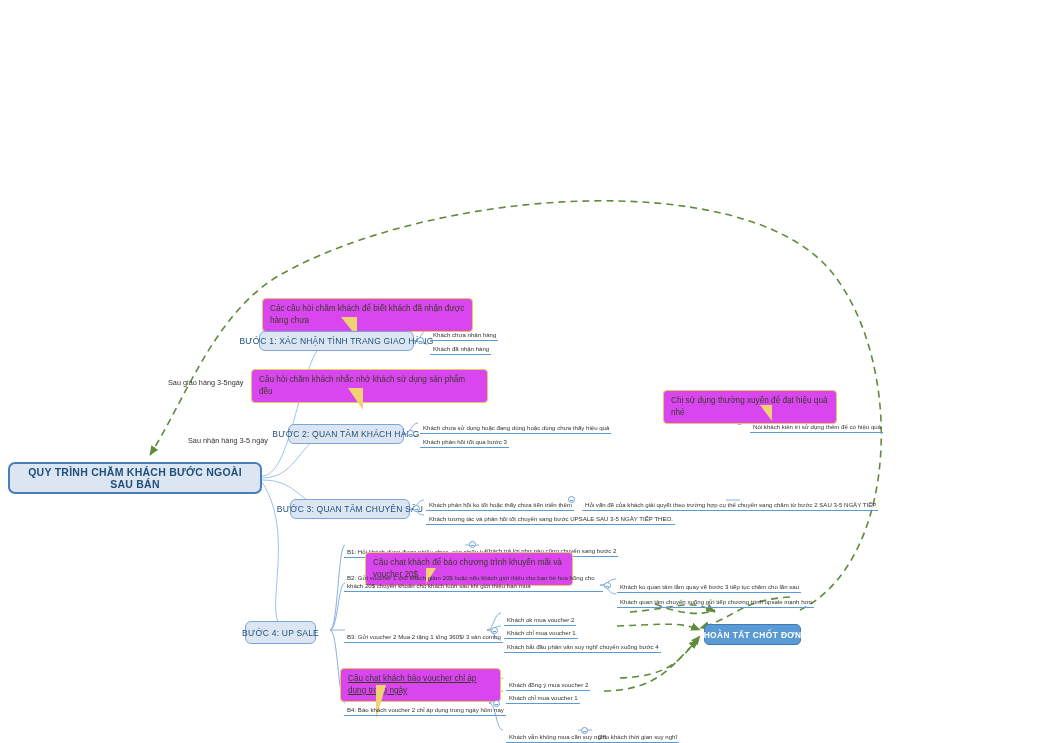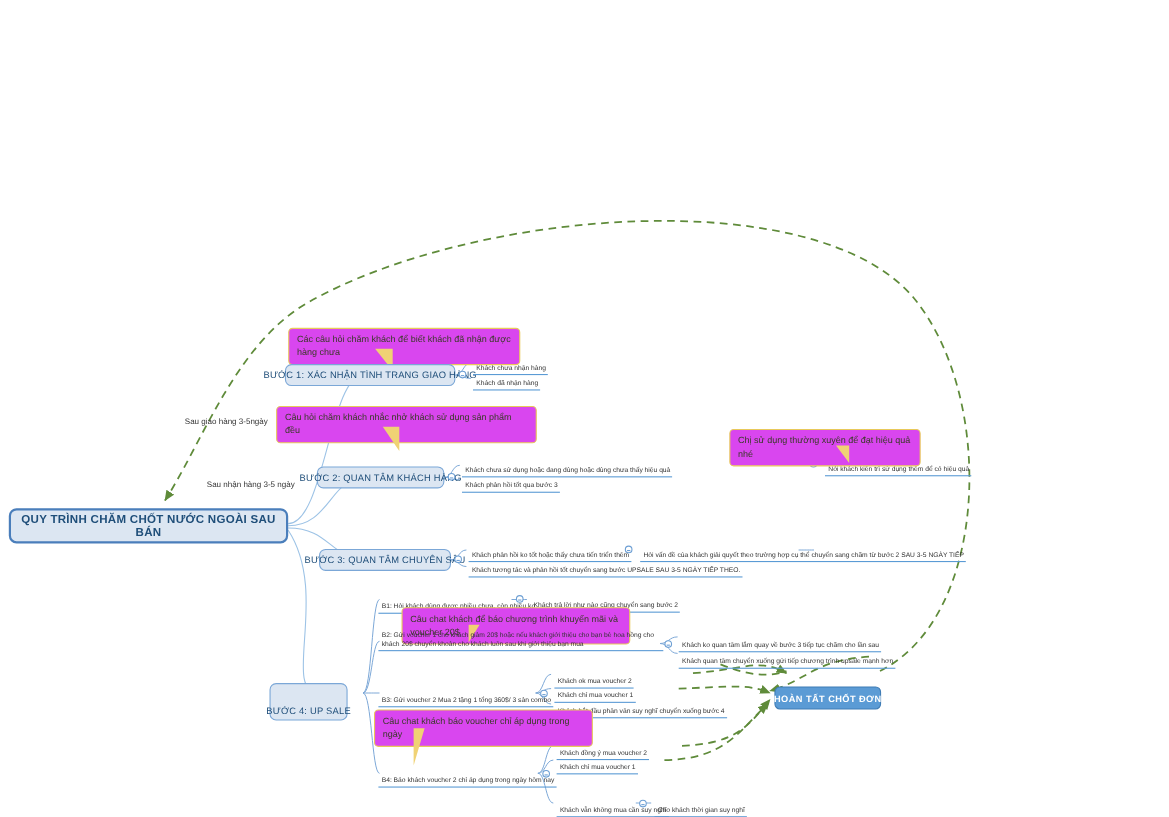--- a/index.html
+++ b/index.html
@@ -171,21 +171,21 @@
       <path d="M617,626 C670,624 680,622 700,630" marker-end="url(#arrHead)"></path>
 
       <path d="M620,678 C670,676 680,660 700,636" marker-end="url(#arrHead)"></path>
       <path d="M604,691 C660,690 672,664 698,640" marker-end="url(#arrHead)"></path>
 
       <path d="M655,604 C680,614 700,616 715,610"></path>
     </g>
   </svg>
 
   <div class="node root" style="left:8px;top:462px;width:254px;height:32px;">
-    <span>QUY TRÌNH CHĂM CHỐT NƯỚC NGOÀI SAU BÁN</span>
+    <span>QUY TRÌNH CHĂM KHÁCH BƯỚC NGOÀI SAU BÁN</span>
   </div>
 
   <div class="node plain" style="left:168px;top:378px;">
     <span>Sau giao hàng 3-5ngày</span>
   </div>
   <div class="node plain" style="left:188px;top:436px;text-align:center;">
     <span>Sau nhận hàng 3-5 ngày</span>
   </div>
 
   <div class="node callout" style="left:262px;top:298px;width:211px;">
@@ -234,21 +234,21 @@
     <span class="leaf">Khách phản hồi ko tốt hoặc thấy chưa tiến triển thêm</span>
   </div>
   <div class="node" style="left:426px;top:507px;">
     <span class="leaf">Khách tương tác và phản hồi tốt chuyển sang bước UPSALE SAU 3-5 NGÀY TIẾP THEO.</span>
   </div>
   <div class="marker" style="left:568px;top:496px;"></div>
   <div class="node" style="left:582px;top:493px;">
     <span class="leaf">Hỏi vấn đề của khách giải quyết theo trường hợp cụ thể chuyển sang chăm từ bước 2 SAU 3-5 NGÀY TIẾP</span>
   </div>
 
-  <div class="node step" style="left:245px;top:621px;width:71px;height:34px;align-items:flex-end;">
+  <div class="node step" style="left:245px;top:621px;width:71px;height:23px;">
     <span>BƯỚC 4: UP SALE</span>
   </div>
 
   <div class="node" style="left:344px;top:540px;">
     <span class="leaf">B1: Hỏi khách dùng được nhiều chưa, còn nhiều ko</span>
   </div>
   <div class="marker" style="left:469px;top:541px;"></div>
   <div class="node" style="left:482px;top:539px;">
     <span class="leaf">Khách trả lời như nào cũng chuyển sang bước 2</span>
   </div>
@@ -274,21 +274,21 @@
   <div class="marker" style="left:491px;top:627px;"></div>
   <div class="node" style="left:504px;top:608px;">
     <span class="leaf">Khách ok mua voucher 2</span>
   </div>
   <div class="node" style="left:504px;top:621px;">
     <span class="leaf">Khách chỉ mua voucher 1</span>
   </div>
   <div class="node" style="left:504px;top:635px;">
     <span class="leaf">Khách bắt đầu phân vân suy nghĩ chuyển xuống bước 4</span>
   </div>
-  <div class="node callout" style="left:340px;top:645px;width:199px;">
+  <div class="node callout" style="left:340px;top:668px;width:161px;text-decoration:underline;">
     <span>Câu chat khách báo voucher chỉ áp dụng trong ngày</span>
     <span class="tail" style="left:35px;top:16px;border-width:34px 10px 0 0;border-color:#f0d274 transparent transparent transparent;"></span>
   </div>
 
   <div class="node" style="left:344px;top:698px;">
     <span class="leaf">B4: Báo khách voucher 2 chỉ áp dụng trong ngày hôm nay</span>
   </div>
   <div class="marker" style="left:493px;top:700px;"></div>
   <div class="node" style="left:506px;top:673px;">
     <span class="leaf">Khách đồng ý mua voucher 2</span>

